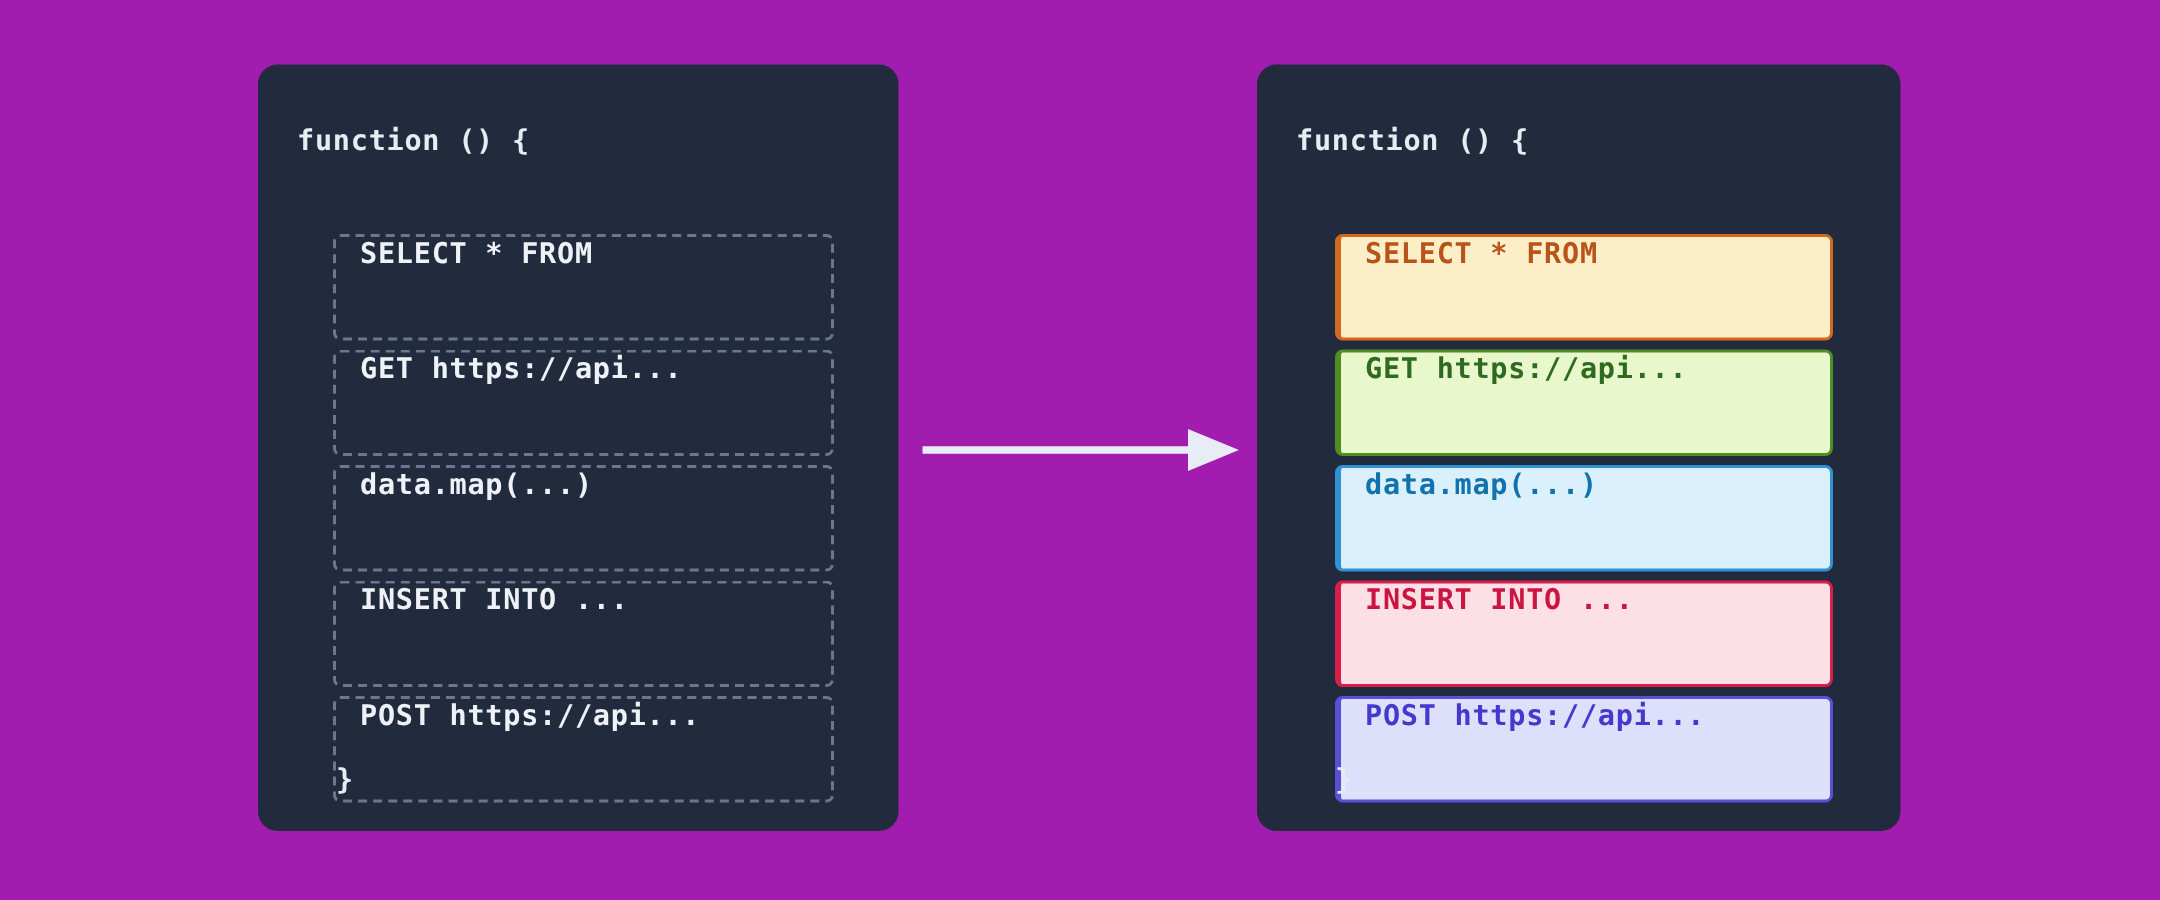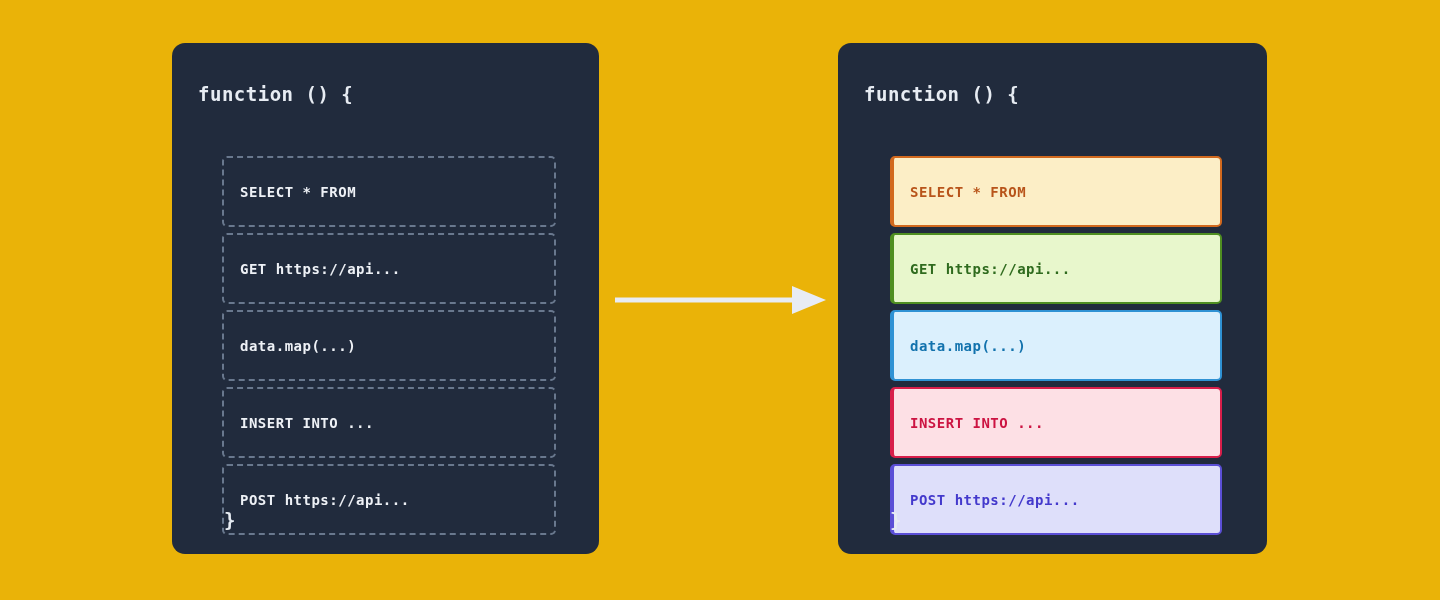--- a/index.html
+++ b/index.html
@@ -51,25 +51,24 @@
   .stmt-list {
     position: absolute;
     top: 113px;
     left: 0;
     right: 0;
   }
   .stmt {
     box-sizing: border-box;
     height: 71px;
     display: flex;
-    align-items: center;
     margin-bottom: 6px;
     border-radius: 5px;
     padding-left: 16px;
-    font-size: 14px;
+    font-size: 19px;
     font-weight: bold;
     letter-spacing: 0.5px;
     white-space: pre;
   }
 
   
   #panel-before .stmt-list { left: 50px; width: 334px; }
   .stmt.plain {
     border: 2px dashed #69788e;
     background: transparent;
@@ -88,21 +87,21 @@
     position: absolute;
     left: 614px;
     top: 284px;
     width: 212px;
     height: 32px;
   }
 </style>
 </head>
 <body>
 
-<div id="canvas" style="background: #eab308;">
+<div id="canvas" style="background: #a21caf;">
 
   <div class="panel" id="panel-before" style="background: rgb(33, 43, 61);">
     <div class="fn-open">function () {</div>
 
     <div class="stmt-list">
       <div class="stmt plain">
         <span>SELECT * FROM</span>
       </div>
       <div class="stmt plain">
         <span>GET https://api...</span>

